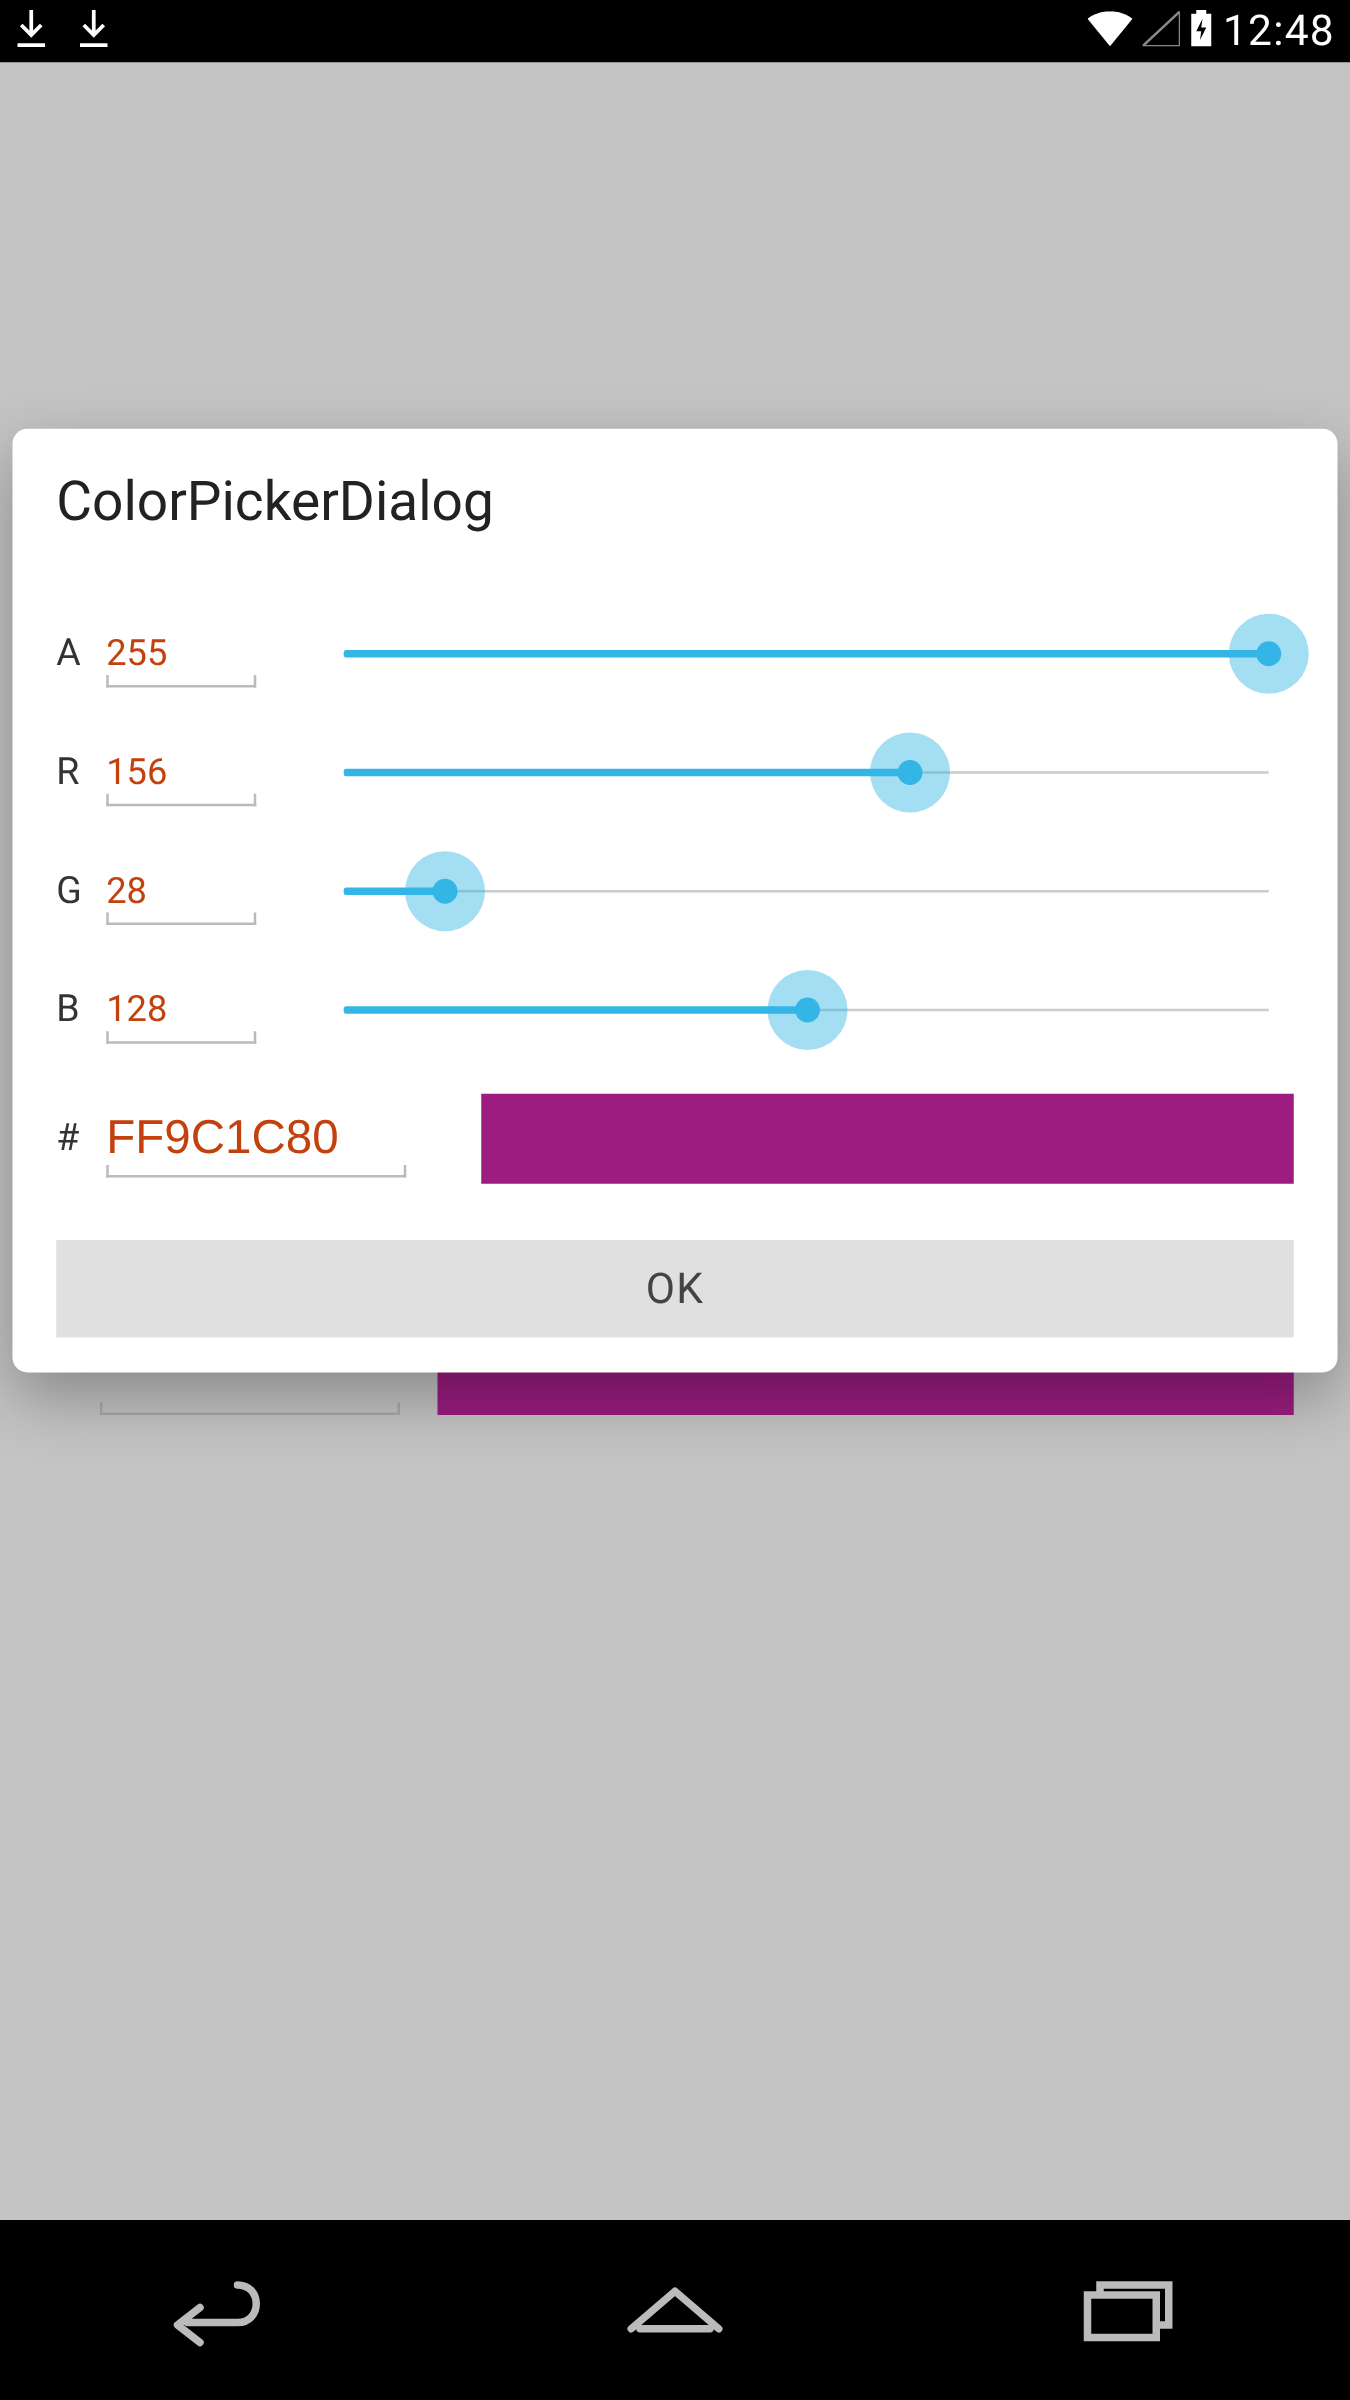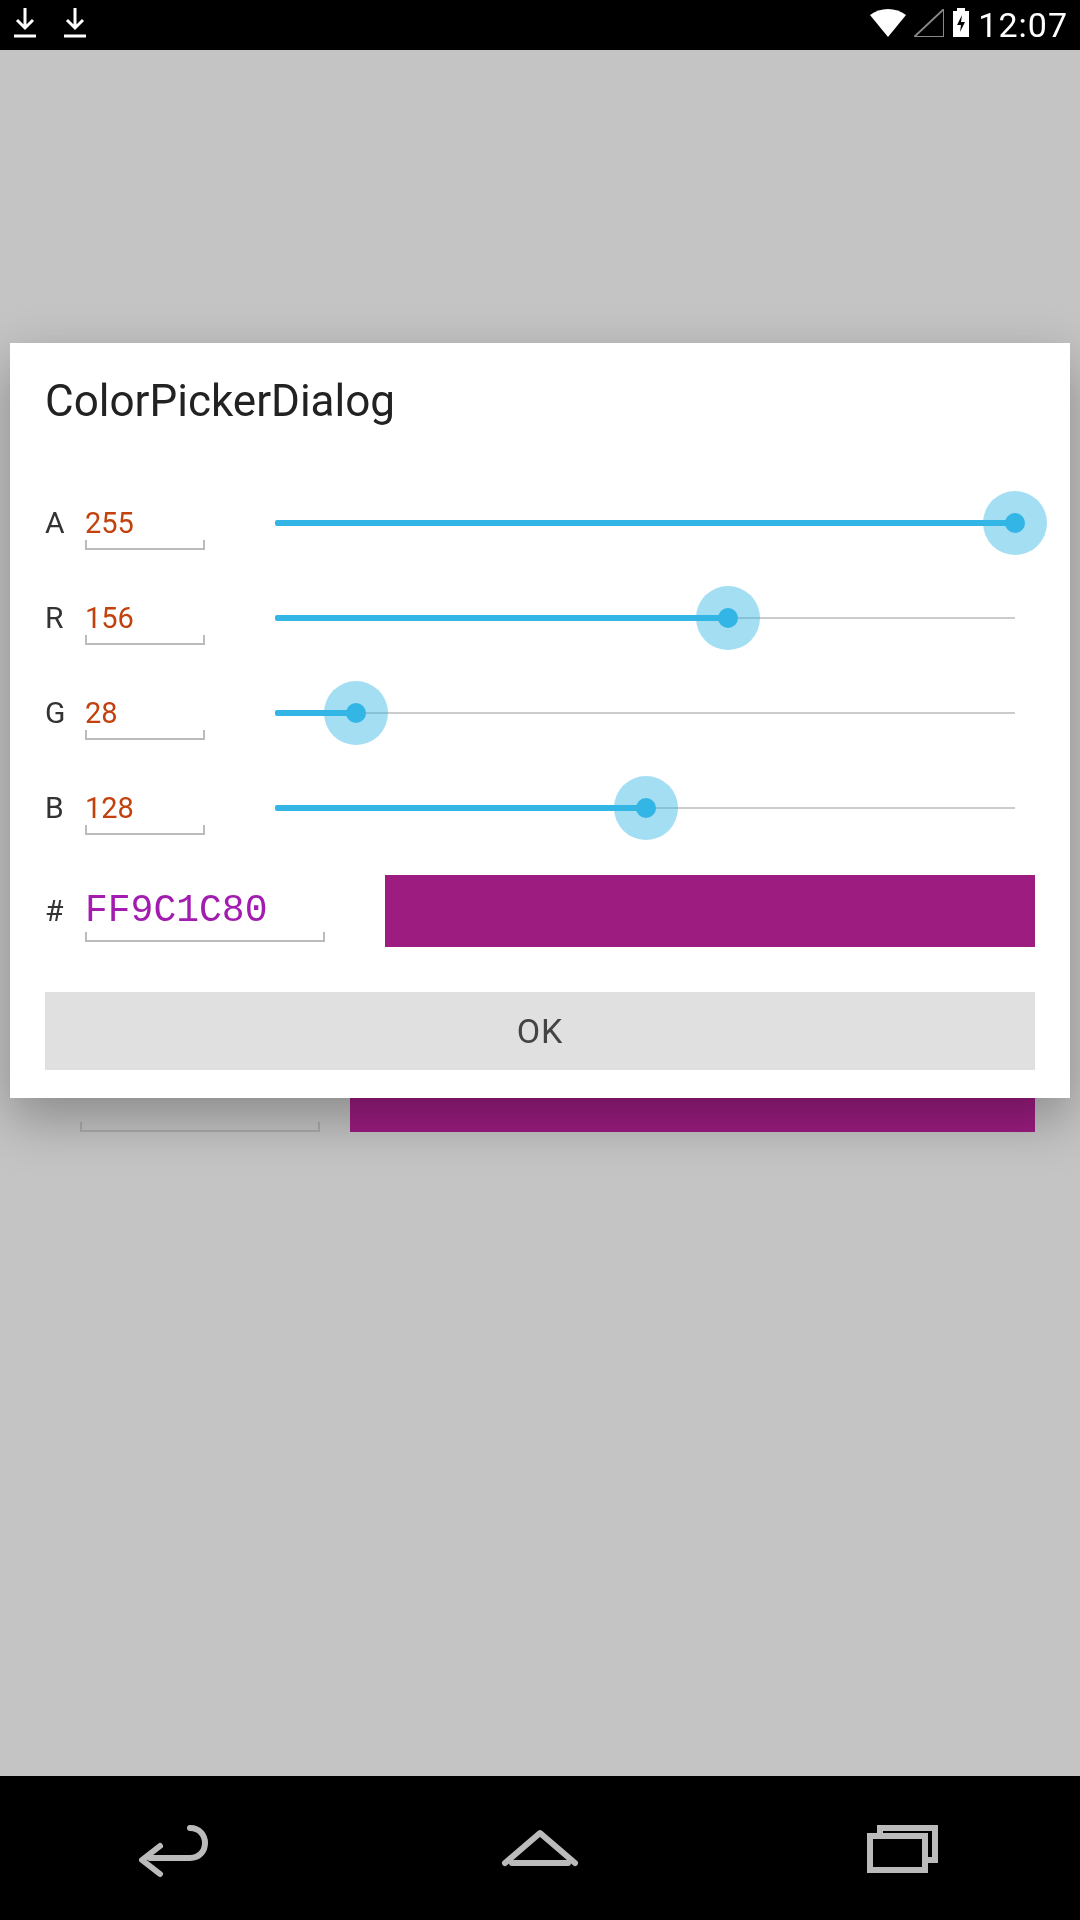--- a/index.html
+++ b/index.html
@@ -39,21 +39,21 @@
     content: ""; position: absolute; width: 2px; height: 10px; background: #aaa; top: -8px;
   }
   .bg-input-underline::before { left: 0; }
   .bg-input-underline::after { right: 0; }
 
   
   .dialog {
     position: absolute;
     top: 343px; left: 10px; right: 10px;
     background: #fff;
-    border-radius: 0;
+    border-radius: 12px;
     box-shadow: 0 20px 50px rgba(0,0,0,0.3);
     padding: 32px 35px 28px 35px;
   }
   .dialog-title {
     font-size: 44px; color: #222; font-weight: 400; margin-bottom: 48px;
   }
   .row {
     display: flex; align-items: center; height: 95px;
   }
   .row-label {
@@ -91,21 +91,21 @@
     top: 50%; transform: translate(-50%,-50%);
   }
   .slider-thumb {
     position: absolute; width: 20px; height: 20px; border-radius: 50%;
     background: #33b5e5;
     top: 50%; transform: translate(-50%,-50%);
   }
 
   .hex-row { display: flex; align-items: center; height: 95px; margin-top: 8px; }
   .hex-input-wrap { width: 260px; position: relative; margin-right: 40px; }
-  .hex-input { width: 240px; font-size: 38px; color: #a21caf; border: none; outline: none; background: transparent; font-family: Liberation Mono, monospace; }
+  .hex-input { width: 240px; font-size: 38px; color: #c2410c; border: none; outline: none; background: transparent; font-family: Liberation Sans, sans-serif; }
   .swatch {
     flex: 1; height: 72px; background: #9C1C80;
   }
 
   .btn-row {
     display: flex; justify-content: flex-end; gap: 50px; margin-top: 34px; flex-direction: column;
   }
   .btn {
     min-width: 170px; height: 78px; background: #e0e0e0; border: none;
     font-size: 34px; color: #444; letter-spacing: 1px; cursor: pointer;
@@ -146,21 +146,21 @@
           <path d="M0 28L30 28 30 0z" fill="none" stroke="#888" stroke-width="2"></path>
         </svg>
     </span>
     <span>
       <svg width="18" height="30" viewBox="0 0 18 30">
           <rect x="1" y="3" width="16" height="26" fill="#fff"></rect>
           <rect x="5" y="0" width="8" height="4" fill="#fff"></rect>
           <path d="M10 7l-5 10h4l-1 7 5-10h-4z" fill="#000"></path>
         </svg>
     </span>
-    <span class="clock">12:07</span>
+    <span class="clock">12:48</span>
   </div>
 </div>
 
 <div class="page-bg">
   <div class="bg-label">ColorPickerEntry</div>
   <div class="bg-swatch" style="background: rgb(156, 28, 128);"></div>
   <div class="bg-input-underline"></div>
 </div>
 
 <div class="dialog">

